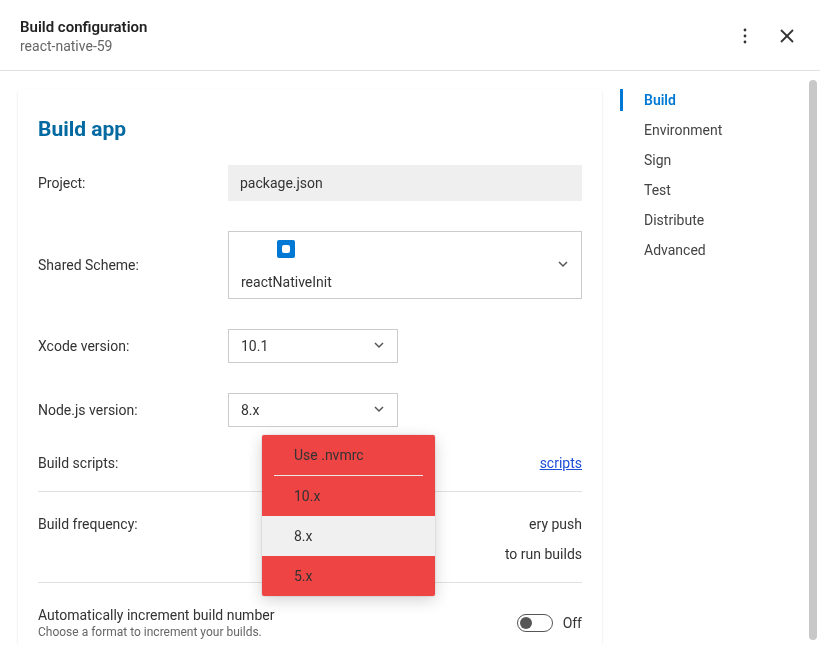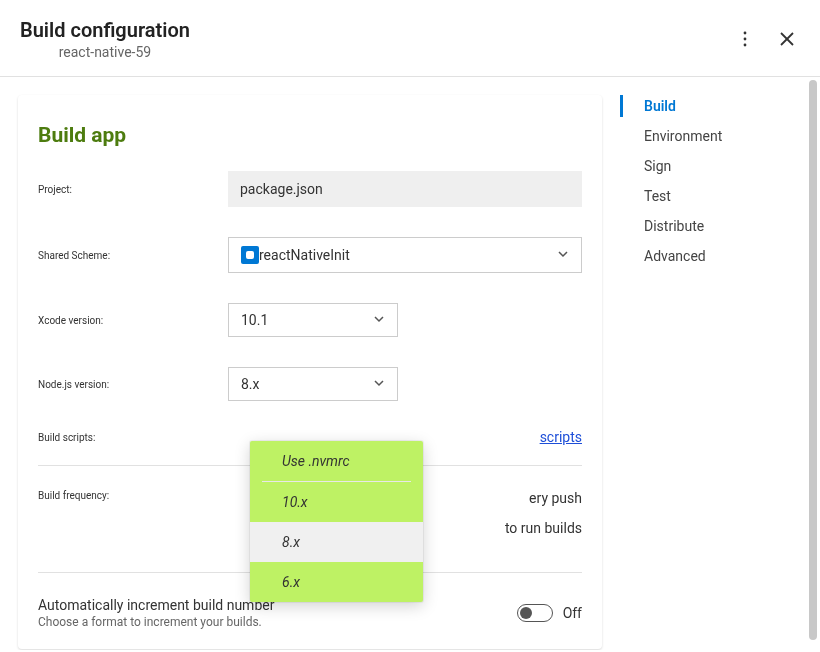--- a/index.html
+++ b/index.html
@@ -16,29 +16,28 @@
   }
   .header {
     display: flex;
     align-items: center;
     justify-content: space-between;
     padding: 18px 24px 16px 20px;
     border-bottom: 1px solid #e1e1e1;
   }
   .header-left {}
   .header-title {
-    font-size: 20px;
+    font-size: 15px;
     font-weight: 600;
     color: #222;
   }
   .header-subtitle {
     font-size: 14px;
     color: #666;
     margin-top: 2px;
-    text-align: center;
   }
   .header-right {
     display: flex;
     align-items: center;
     gap: 24px;
   }
   .icon-btn {
     cursor: pointer;
     color: #333;
     display: flex;
@@ -57,31 +56,31 @@
   .card {
     background: #fff;
     border-radius: 4px;
     box-shadow: 0 1px 3px rgba(0,0,0,0.08), 0 1px 2px rgba(0,0,0,0.08);
     padding: 20px;
     position: relative;
   }
   .card-title {
     font-size: 21px;
     font-weight: 700;
-    color: #4d7c0f;
+    color: #0369a1;
     margin: 8px 0 24px 0;
   }
   .form-row {
     display: flex;
     align-items: center;
     margin-bottom: 30px;
   }
   .form-label {
     width: 190px;
-    font-size: 10px;
+    font-size: 14px;
     color: #333;
   }
   .form-control {
     flex: 1;
     max-width: 355px;
     border-radius: 14px;
   }
   .readonly-field {
     background: #efefef;
     border: none;
@@ -104,21 +103,22 @@
   }
   .select.small {
     max-width: 170px;
   }
   .select .chevron {
     color: #666;
   }
   .select-inner {
     display: flex;
     align-items: center;
-    gap: 0;
+    gap: 16px;
+    flex-direction: column;
   }
   .app-icon {
     width: 18px;
     height: 18px;
     background: #0078d4;
     border-radius: 2px;
     display:flex;align-items:center;justify-content:center;
     color:#fff;
     font-size:10px;
   }
@@ -199,28 +199,27 @@
     position:absolute;
     right:3px;
     top:80px;
     width:8px;
     height:560px;
     background:#c8c8c8;
     border-radius:4px;
   }
   .dropdown-panel {
     position: absolute;
-    left: 232px;
+    left: 244px;
     top: 346px;
     width: 173px;
-    background: #bef264;
+    background: #ef4444;
     box-shadow: 0 4px 16px rgba(0,0,0,0.18), 0 0 0 1px rgba(0,0,0,0.05);
     border-radius: 2px;
     z-index: 100;
-    font-style: italic;
   }
   .dropdown-item {
     padding: 12px 32px;
     font-size: 14px;
     color: #333;
     cursor: pointer;
   }
   .dropdown-item.selected {
     background: #f0f0f0;
   }
@@ -323,21 +322,21 @@
 
       <div class="form-row" style="margin-bottom:20px;">
         <div class="form-label">Build scripts:</div>
         <div class="form-control" style="text-align:right;">
           <span class="link">scripts</span>
         </div>
       </div>
 
       <div class="section-sep"></div>
 
-      <div class="form-row" style="align-items:flex-start;margin-bottom:36px;">
+      <div class="form-row" style="align-items:flex-start;margin-bottom:20px;">
         <div class="form-label">Build frequency:</div>
         <div class="form-control">
           <div class="radio-group">
             <div style="text-align:right;">ery push</div>
             <div style="text-align:right;">to run builds</div>
           </div>
         </div>
       </div>
 
       <div class="section-sep"></div>
@@ -353,21 +352,21 @@
           </div>
           <span>Off</span>
         </div>
       </div>
 
       <div class="dropdown-panel">
         <div class="dropdown-item">Use .nvmrc</div>
         <div class="dropdown-sep"></div>
         <div class="dropdown-item">10.x</div>
         <div class="dropdown-item selected">8.x</div>
-        <div class="dropdown-item">6.x</div>
+        <div class="dropdown-item">5.x</div>
       </div>
 
     </div>
   </div>
 
   <div class="side">
     <div class="side-item active">Build</div>
     <div class="side-item">Environment</div>
     <div class="side-item">Sign</div>
     <div class="side-item">Test</div>

